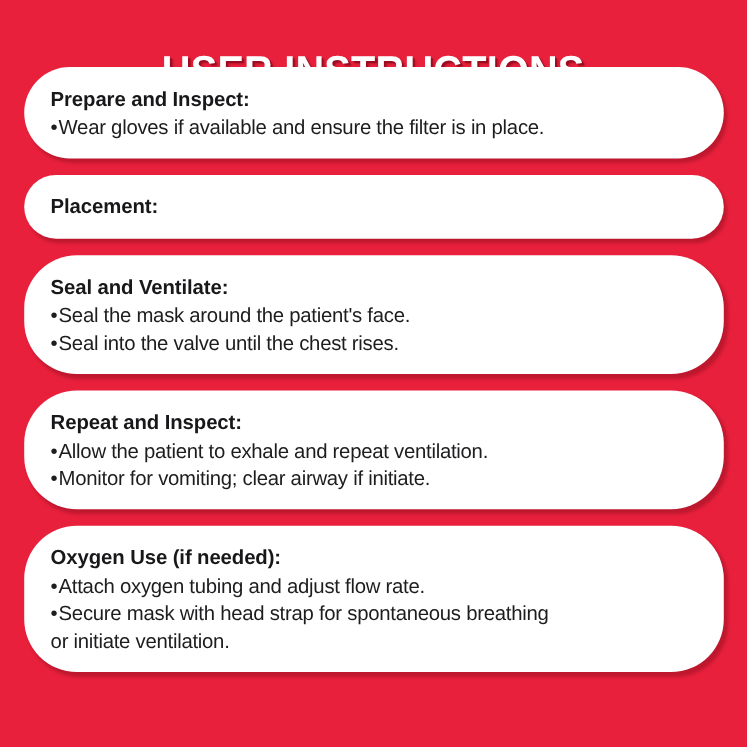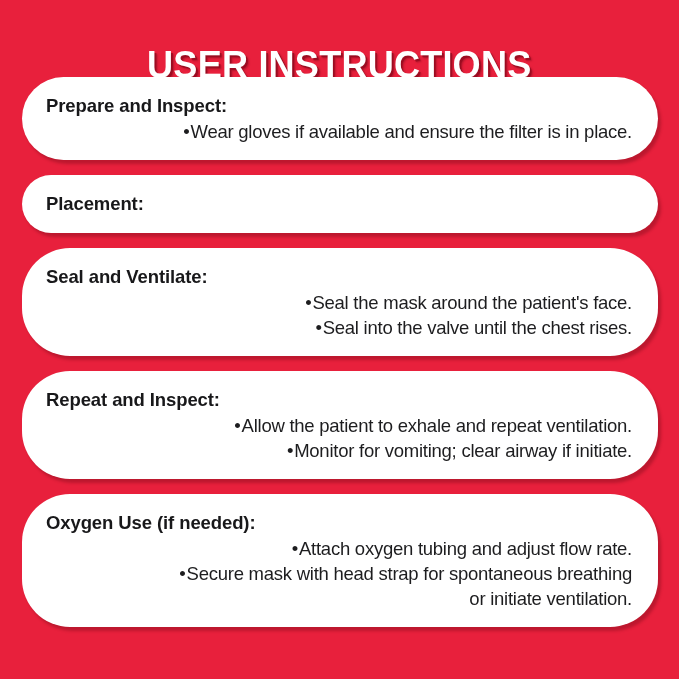--- a/index.html
+++ b/index.html
@@ -45,21 +45,21 @@
     text-shadow:
       2px 2px 0 rgba(150, 12, 32, 0.85),
       3px 3px 2px rgba(120, 8, 24, 0.45);
     white-space: nowrap;
   }
 
   
   .cards {
     position: absolute;
     left: 22px;
-    top: 77px;
+    top: 61px;
     width: 636px;
   }
 
   .card {
     position: relative;
     background: #ffffff;
     border-radius: 48px;
     box-sizing: border-box;
     padding: 16px 26px 16px 24px;
     margin-bottom: 15px;
@@ -87,21 +87,20 @@
   }
   .card-line {
     font-family: "Liberation Sans", "DejaVu Sans", sans-serif;
     font-weight: 400;
     font-size: 18.5px;
     line-height: 25px;
     color: #1d1d1f;
     letter-spacing: -0.25px;
     white-space: nowrap;
     display: block;
-    text-align: right;
   }
   .bullet {
     display: inline-block;
     margin-right: 1px;
     font-size: 18.5px;
     line-height: 25px;
     color: #1d1d1f;
   }
   .card-line.cont {
     text-indent: 0;

